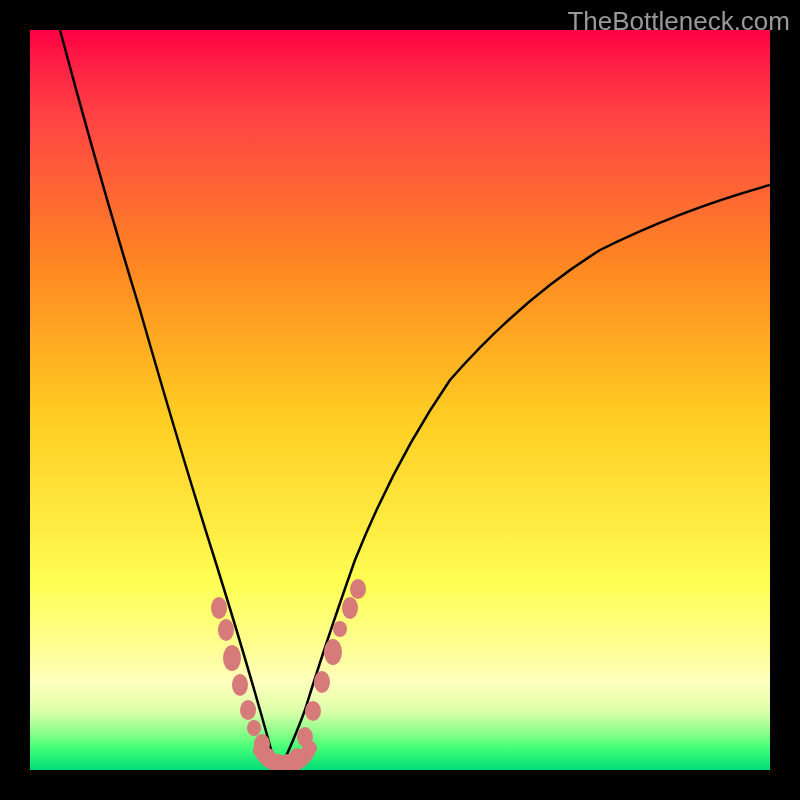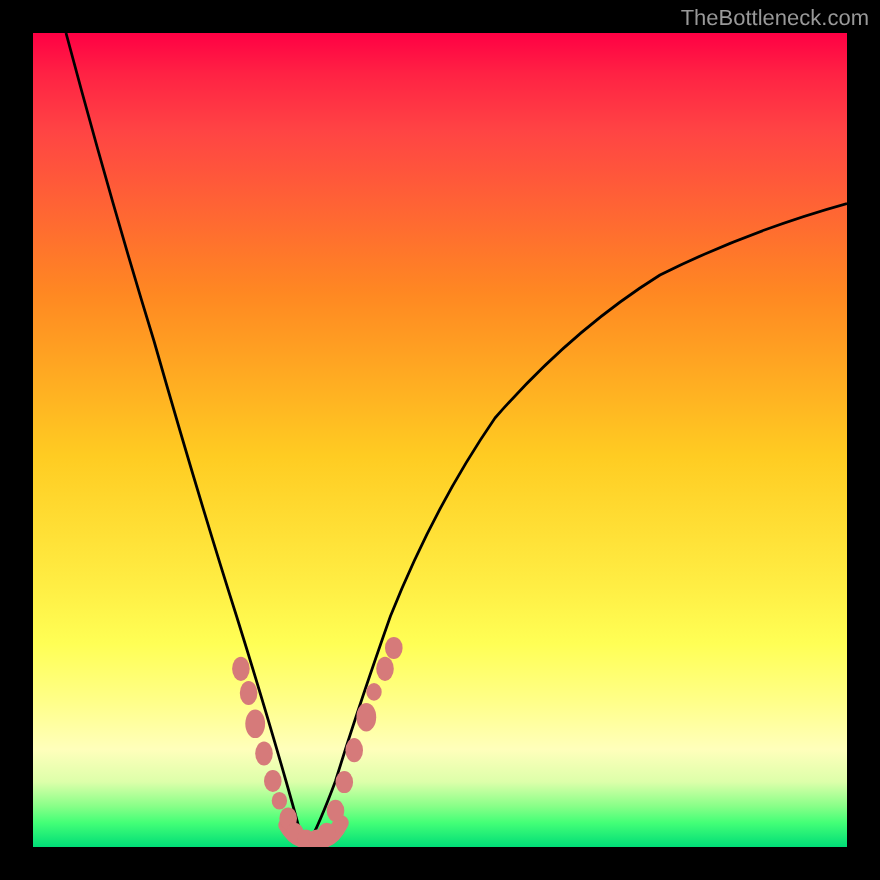--- a/index.html
+++ b/index.html
@@ -20,21 +20,21 @@
       background: #000;
       position: relative;
     }
     
     .watermark {
       position: absolute;
       top: 6px;
       right: 10px;
       color: #999;
       font-family: Arial, sans-serif;
-      font-size: 20px;
+      font-size: 26px;
       font-weight: normal;
       z-index: 100;
     }
     
     .chart-area {
       position: absolute;
       top: 30px;
       left: 30px;
       width: 740px;
       height: 740px;

